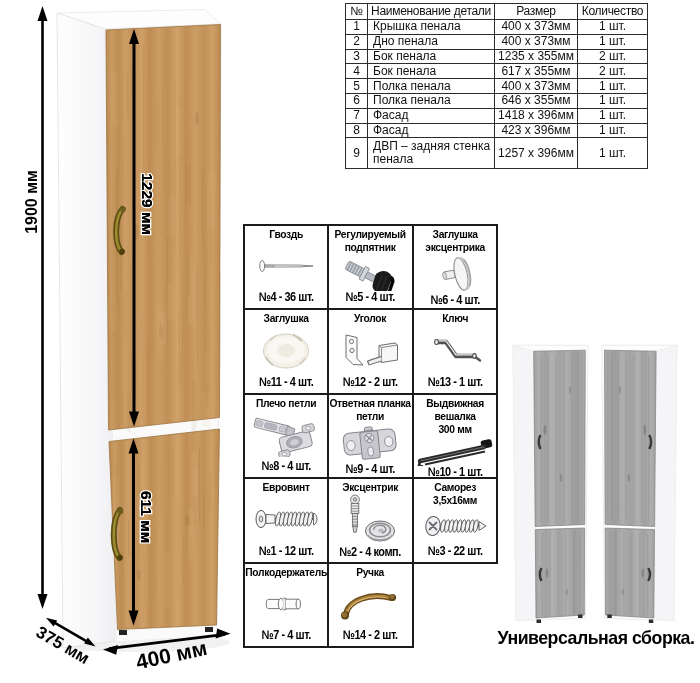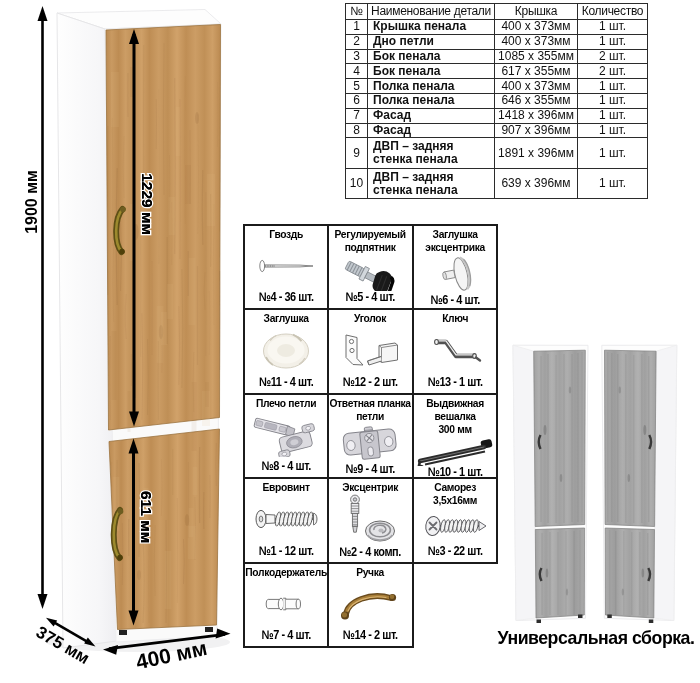--- a/index.html
+++ b/index.html
@@ -2,21 +2,21 @@
 <html><head>
 <meta charset="utf-8">
 <style>
   html,body{margin:0;padding:0;background:#fff;}
   #page{position:relative;width:700px;height:683px;background:#fff;overflow:hidden;
         font-family:"Liberation Sans", sans-serif;}
   
   #ptable{position:absolute;left:345px;top:3px;border-collapse:collapse;table-layout:fixed;}
   #ptable td{border:1px solid #2b2b2b;font-size:12px;line-height:13px;padding:0 1px;color:#111;
              text-align:center;vertical-align:middle;overflow:hidden;white-space:nowrap;}
-  #ptable td.nm{text-align:left;padding-left:5px;white-space:normal;font-weight:bold;}
+  #ptable td.nm{text-align:left;padding-left:5px;white-space:normal;}
   #ptable tr{height:14.8px;}
   #ptable tr.hd{height:16px;letter-spacing:-0.3px;}
   #ptable tr.dbl{height:30.5px;}
   
   #hgrid{position:absolute;left:243px;top:224px;border-collapse:collapse;table-layout:fixed;width:249px;}
   #hgrid td{border:2px solid #1b1b1b;width:82.33px;height:82.4px;padding:0;vertical-align:top;overflow:hidden;}
   #hgrid td.none{border:none;}
   .cell{position:relative;width:100%;height:82.4px;display:flex;flex-direction:column;
         align-items:center;justify-content:space-between;overflow:hidden;}
   .cap{font-weight:bold;font-size:11.5px;line-height:13px;text-align:center;padding-top:2px;
@@ -237,39 +237,39 @@
   <colgroup>
         <col style="width:22px">
         <col style="width:127px">
         <col style="width:83px">
         <col style="width:70px">
       </colgroup>
   <tbody>
         <tr class="hd">
           <td>№</td>
           <td style="text-align:center;">Наименование детали</td>
-          <td>Крышка</td>
+          <td>Размер</td>
           <td>Количество</td>
         </tr>
   <tr>
           <td>1</td>
           <td class="nm">Крышка пенала</td>
           <td>400 х 373мм</td>
           <td>1 шт.</td>
         </tr>
   <tr>
           <td>2</td>
-          <td class="nm">Дно петли</td>
+          <td class="nm">Дно пенала</td>
           <td>400 х 373мм</td>
           <td>1 шт.</td>
         </tr>
   <tr>
           <td>3</td>
           <td class="nm">Бок пенала</td>
-          <td>1085 х 355мм</td>
+          <td>1235 х 355мм</td>
           <td>2 шт.</td>
         </tr>
   <tr>
           <td>4</td>
           <td class="nm">Бок пенала</td>
           <td>617 х 355мм</td>
           <td>2 шт.</td>
         </tr>
   <tr>
           <td>5</td>
@@ -285,33 +285,27 @@
         </tr>
   <tr>
           <td>7</td>
           <td class="nm">Фасад</td>
           <td>1418 х 396мм</td>
           <td>1 шт.</td>
         </tr>
   <tr>
           <td>8</td>
           <td class="nm">Фасад</td>
-          <td>907 х 396мм</td>
+          <td>423 х 396мм</td>
           <td>1 шт.</td>
         </tr>
   <tr class="dbl">
           <td>9</td>
           <td class="nm">ДВП – задняя стенка пенала</td>
-          <td>1891 х 396мм</td>
-          <td>1 шт.</td>
-        </tr>
-  <tr class="dbl">
-          <td>10</td>
-          <td class="nm">ДВП – задняя стенка пенала</td>
-          <td>639 х 396мм</td>
+          <td>1257 х 396мм</td>
           <td>1 шт.</td>
         </tr>
 </tbody>
     </table>
 
 <table id="hgrid">
 <tbody>
         <tr>
 
   <td>

